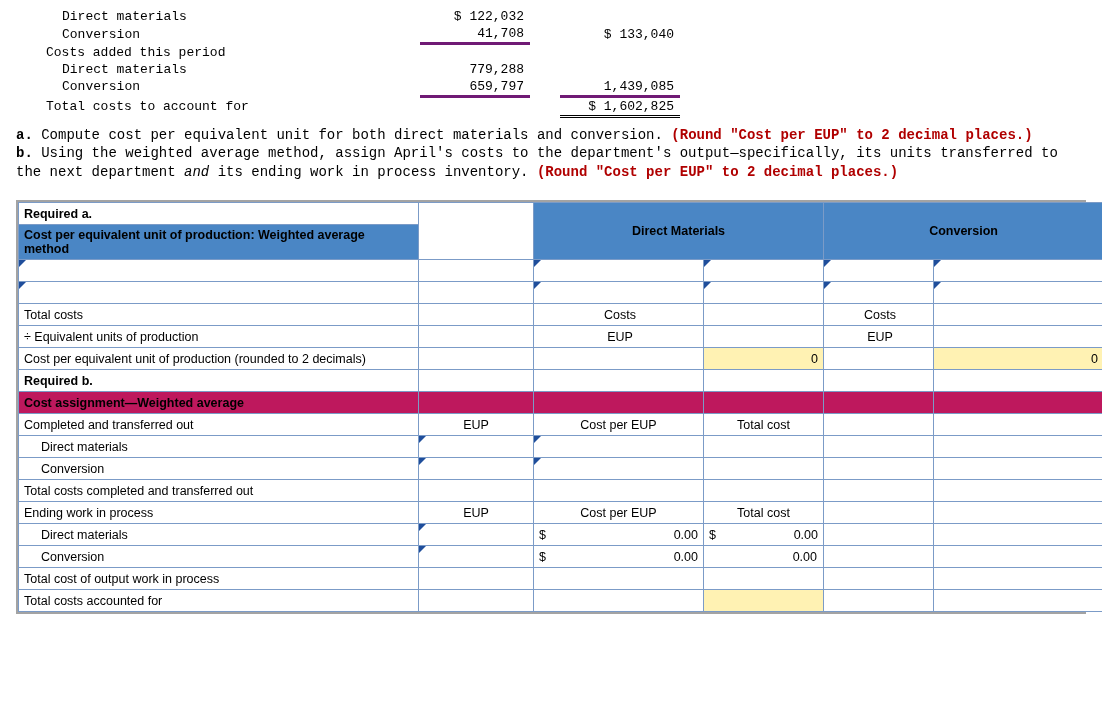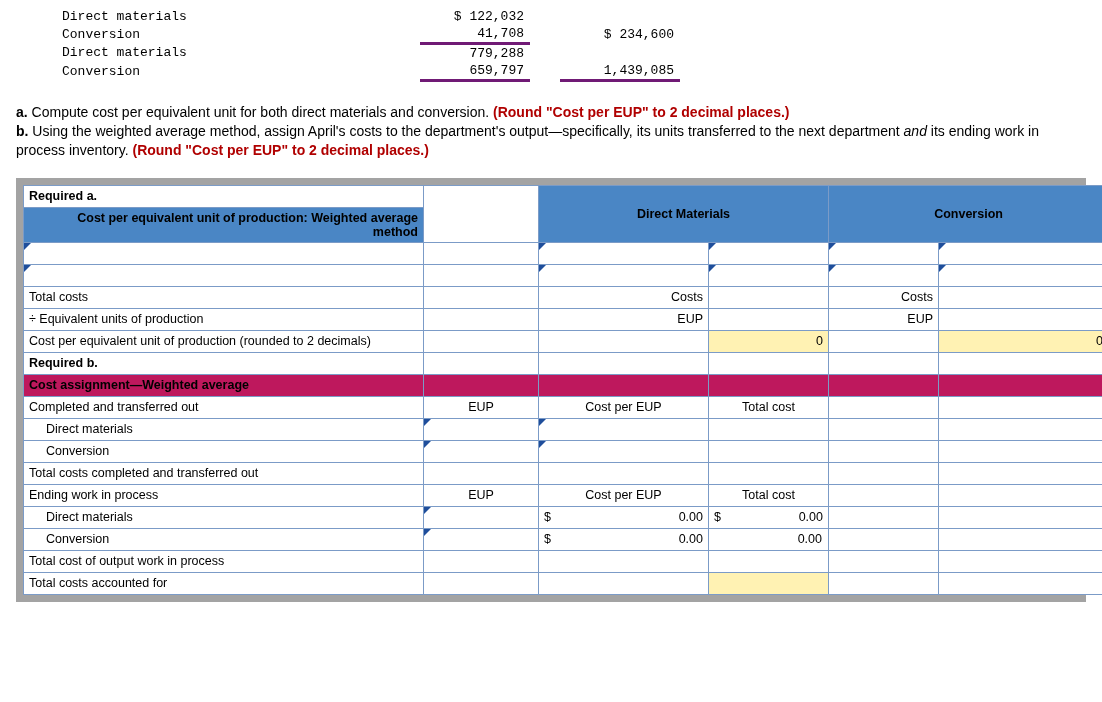--- a/index.html
+++ b/index.html
@@ -20,30 +20,30 @@
     margin-left: 24px;
   }
   .mono-table td {
     padding: 1px 6px;
     white-space: pre;
   }
   .num { text-align: right; }
   .underline-btm { border-bottom: 3px solid #701a75; }
   .dbl-underline { border-bottom: 3px double #000; }
   .instructions {
-    font-family: Liberation Sans, sans-serif;
+    font-family: Liberation Mono, monospace;
     font-size: 14px;
     line-height: 1.35;
-    margin: 21px 0 18px 0;
+    margin: 8px 0 18px 0;
   }
   .instructions .red { color: #b00000; font-weight: bold; }
   .instructions b { font-weight: bold; }
   .instructions em { font-style: italic; }
   .worksheet-wrap {
-    border: 7px solid #a3a3a3;
+    border: 2px solid #a3a3a3;
   }
   table.worksheet {
     border-collapse: collapse;
     width: 100%;
     table-layout: fixed;
   }
   table.worksheet td, table.worksheet th {
     border: 1px solid #7b9bc7;
     font-size: 12.5px;
     padding: 3px 5px;
@@ -58,21 +58,21 @@
   .col-e { width: 170px; }
   .blue-hdr {
     background: #4a86c5;
     font-weight: bold;
     text-align: center;
     color: #000;
   }
   .blue-hdr-left {
     background: #4a86c5;
     font-weight: bold;
-    text-align: right;
+    text-align: left;
     color: #000;
   }
   .grey-hdr {
     background: #be185d;
     font-weight: bold;
     text-align: left;
   }
   .bold-left { font-weight: bold; text-align: left; }
   .tri-cell {
     background: #fff;
@@ -85,21 +85,21 @@
     border-style: solid;
     border-width: 7px 7px 0 0;
     border-color: #1f4e9b transparent transparent transparent;
   }
   .lbl-cell {
     background: #fff;
     text-align: center;
   }
   .lbl-cell-left {
     background: #fff;
-    text-align: right;
+    text-align: center;
     padding-left: 8px !important;
   }
   .yellow { background: #fff2b3; text-align: right; }
   .rnum { text-align: right; padding-right: 6px !important; }
   .indent1 { padding-left: 22px !important; }
   .nocell { background: #fff; }
   .money-cell {
     text-align: left;
   }
   .money-cell .sym { float: left; }
@@ -119,33 +119,45 @@
       <tr>
     <td class="indent1">Direct materials</td>
     <td class="num">$ 122,032</td>
     <td></td>
         <td></td>
   </tr>
   <tr>
     <td class="indent1">Conversion</td>
     <td class="num underline-btm">41,708</td>
     <td></td>
-    <td class="num">$ 234,600</td>
+    <td class="num">$ 133,040</td>
+  </tr>
+  <tr>
+    <td>Costs added this period</td>
+    <td></td>
+        <td></td>
+        <td></td>
   </tr>
   <tr>
     <td class="indent1">Direct materials</td>
     <td class="num">779,288</td>
     <td></td>
         <td></td>
   </tr>
   <tr>
     <td class="indent1">Conversion</td>
     <td class="num underline-btm">659,797</td>
     <td></td>
     <td class="num underline-btm">1,439,085</td>
+  </tr>
+  <tr>
+    <td>Total costs to account for</td>
+    <td></td>
+        <td></td>
+    <td class="num dbl-underline">$ 1,602,825</td>
   </tr>
 </tbody>
   </table>
 
 <div class="instructions">
   <b>a.</b><span> Compute cost per equivalent unit for both direct materials and conversion. </span><span class="red">(Round "Cost per EUP" to 2 decimal places.)</span><br>
   <b>b.</b><span> Using the weighted average method, assign April's costs to the department's output—specifically, its units transferred to the next department </span><em>and</em><span> its ending work in process inventory. </span><span class="red">(Round "Cost per EUP" to 2 decimal places.)</span>
 </div>
 
 <div class="worksheet-wrap">

